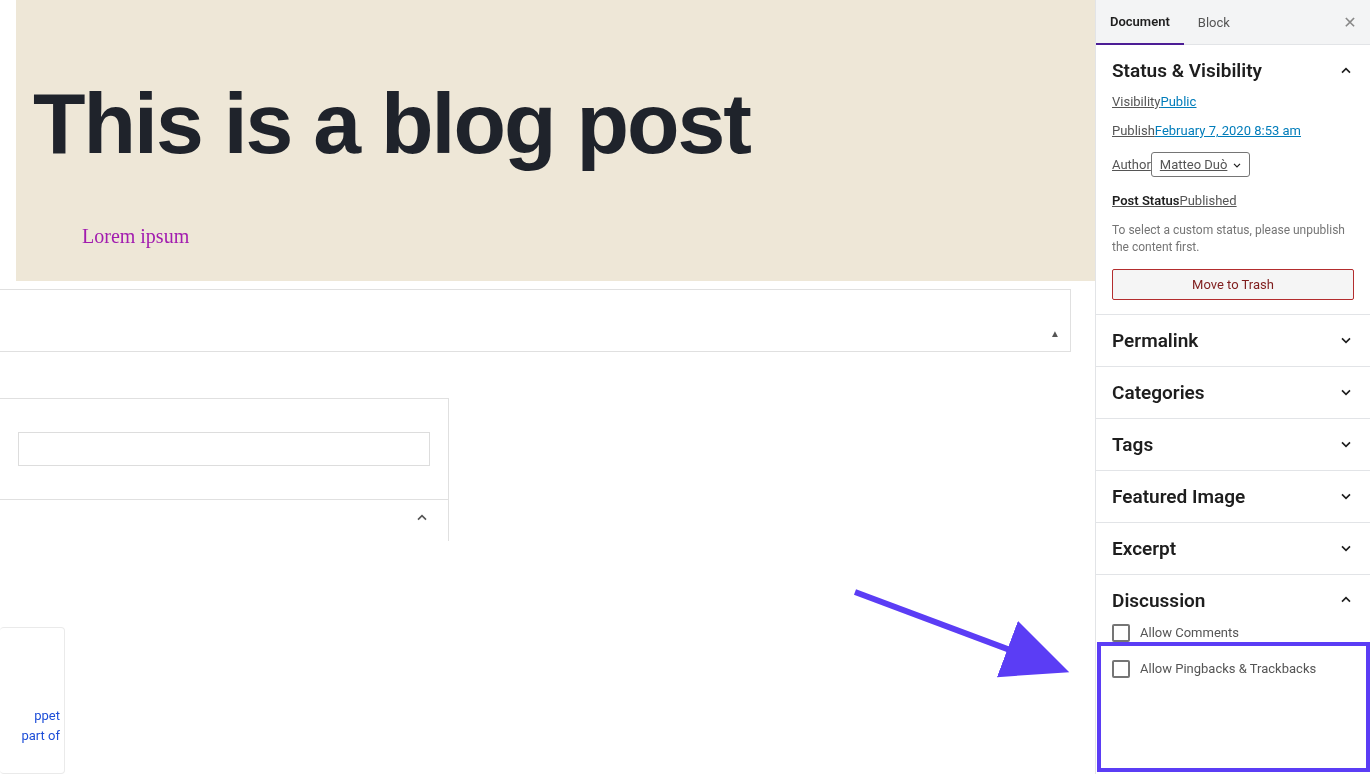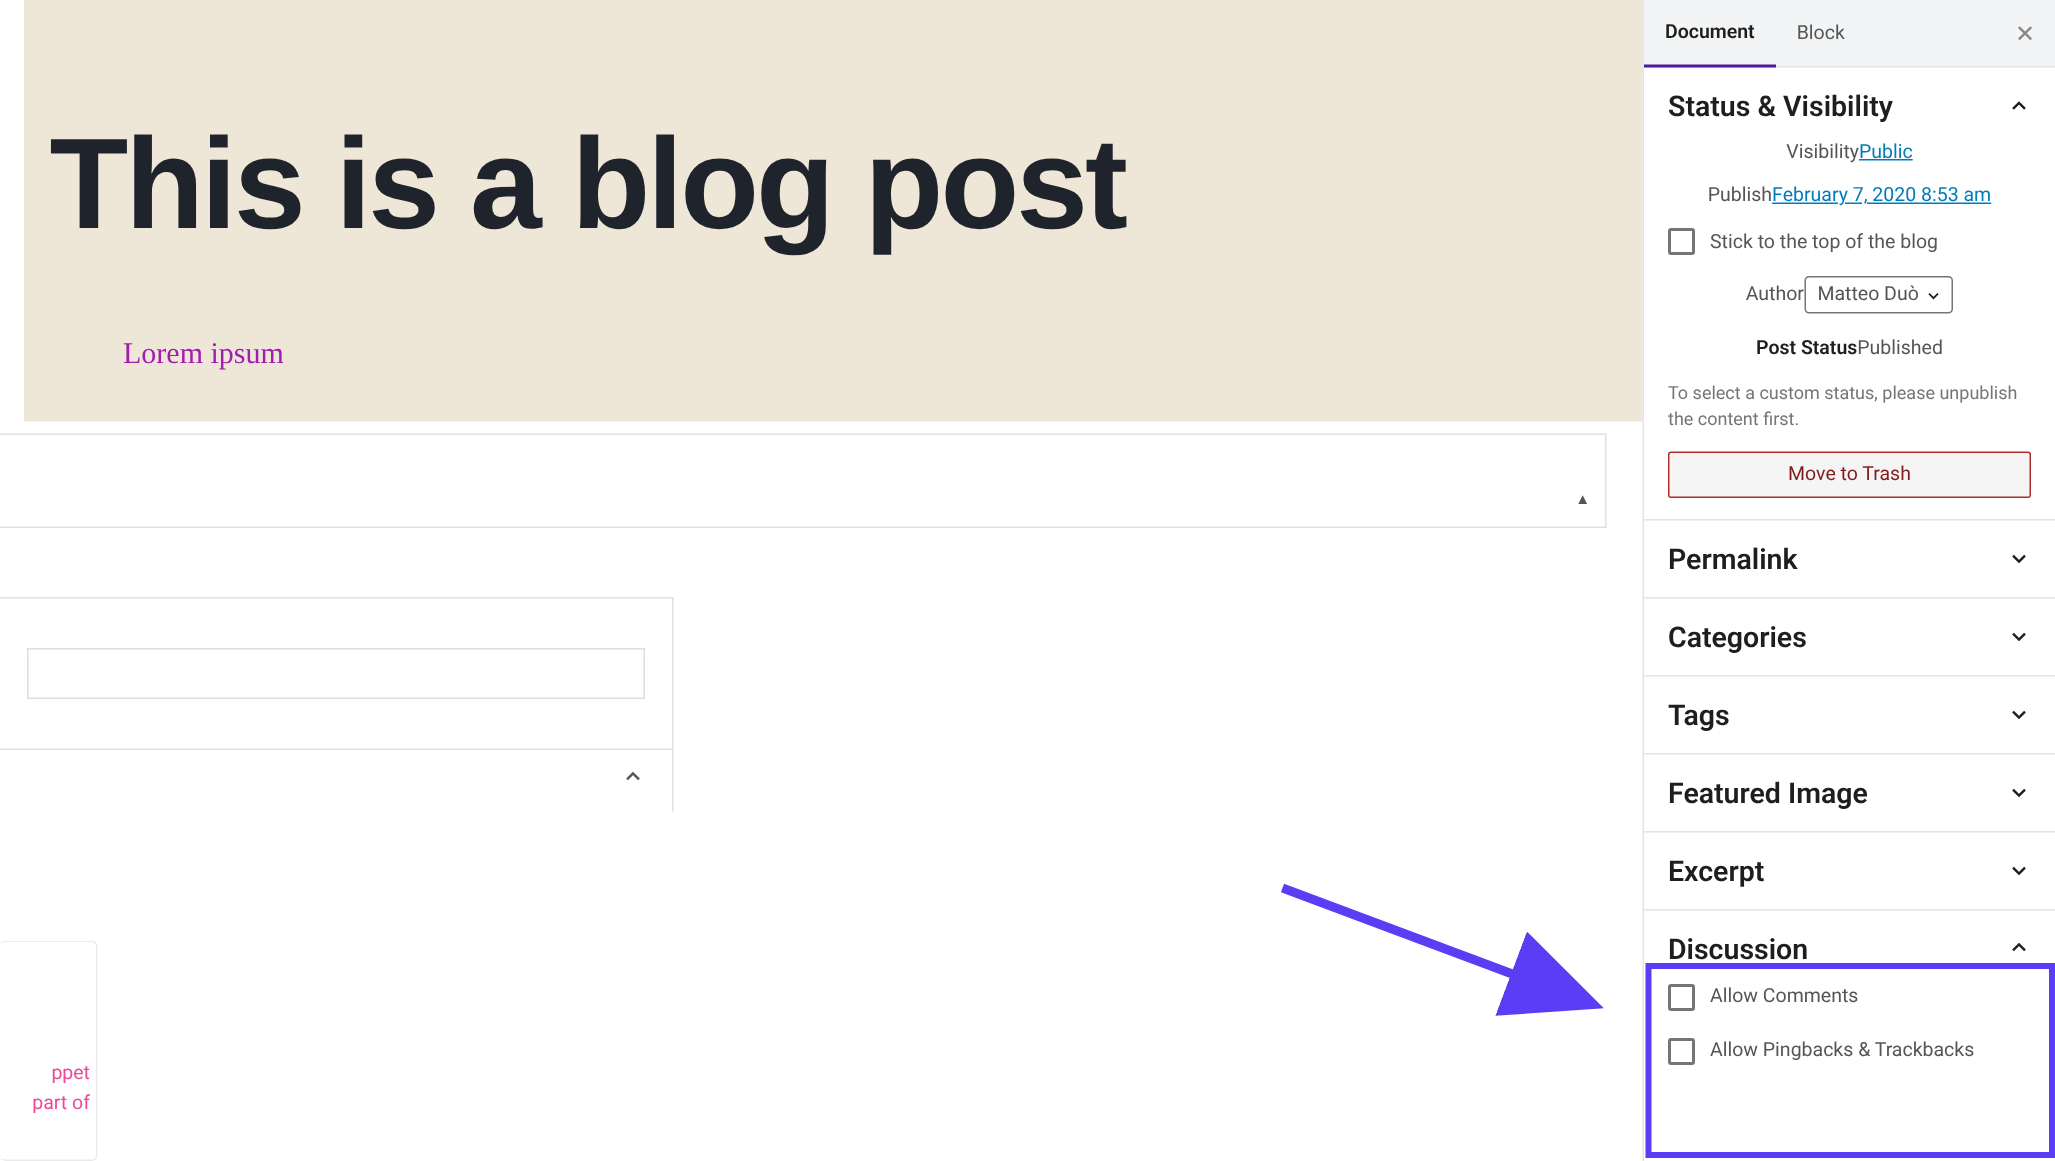--- a/index.html
+++ b/index.html
@@ -100,21 +100,21 @@
     top: 627px;
     width: 65px;
     height: 147px;
     background: #fff;
     border: 1px solid #eaeaea;
     border-left: none;
     border-radius: 4px;
     overflow: hidden;
     padding: 78px 4px 0 0;
     font-size: 13px;
-    color: #ec4899;
+    color: #1d4ed8;
     line-height: 1.5;
     text-align: right;
   }
 
   
   .arrow {
     position: absolute;
     left: 840px;
     top: 580px;
     pointer-events: none;
@@ -178,23 +178,24 @@
     color: #1e1e1e;
     cursor: pointer;
   }
   .panel-body {
     margin-top: 12px;
     font-size: 13px;
     color: #555;
   }
   .row {
     display: flex;
-    justify-content: center;
+    justify-content: flex-start;
     align-items: center;
     margin-bottom: 14px;
+    text-decoration: underline;
   }
   .row:last-child { margin-bottom: 0; }
   .link {
     color: #007cba;
     text-decoration: underline;
     cursor: pointer;
     text-align: right;
   }
   .check-row {
     display: flex;
@@ -317,24 +318,20 @@
       </span>
     </div>
     <div class="panel-body">
       <div class="row">
         <span>Visibility</span>
         <span class="link">Public</span>
       </div>
       <div class="row">
         <span>Publish</span>
         <span class="link">February 7, 2020 8:53 am</span>
-      </div>
-      <div class="check-row">
-        <div class="checkbox"></div>
-        <span>Stick to the top of the blog</span>
       </div>
       <div class="row">
         <span>Author</span>
         <span class="author-select">
           <span>Matteo Duò</span>
           <span class="sel-caret">
             <svg viewBox="0 0 20 20" width="12" height="12">
                 <path d="M5 8l5 5 5-5" fill="none" stroke="#1e1e1e" stroke-width="2"></path>
               </svg>
           </span>

